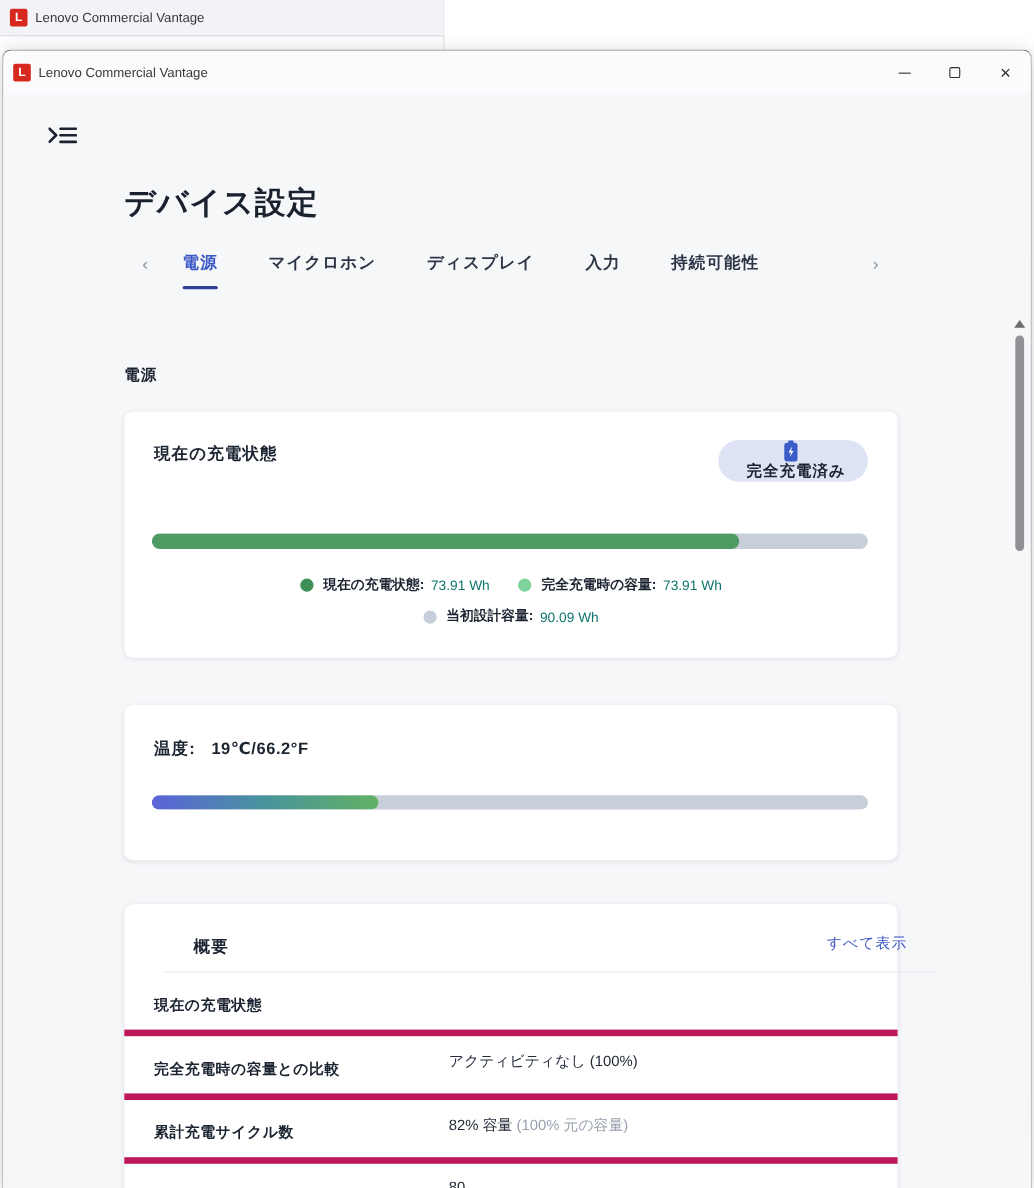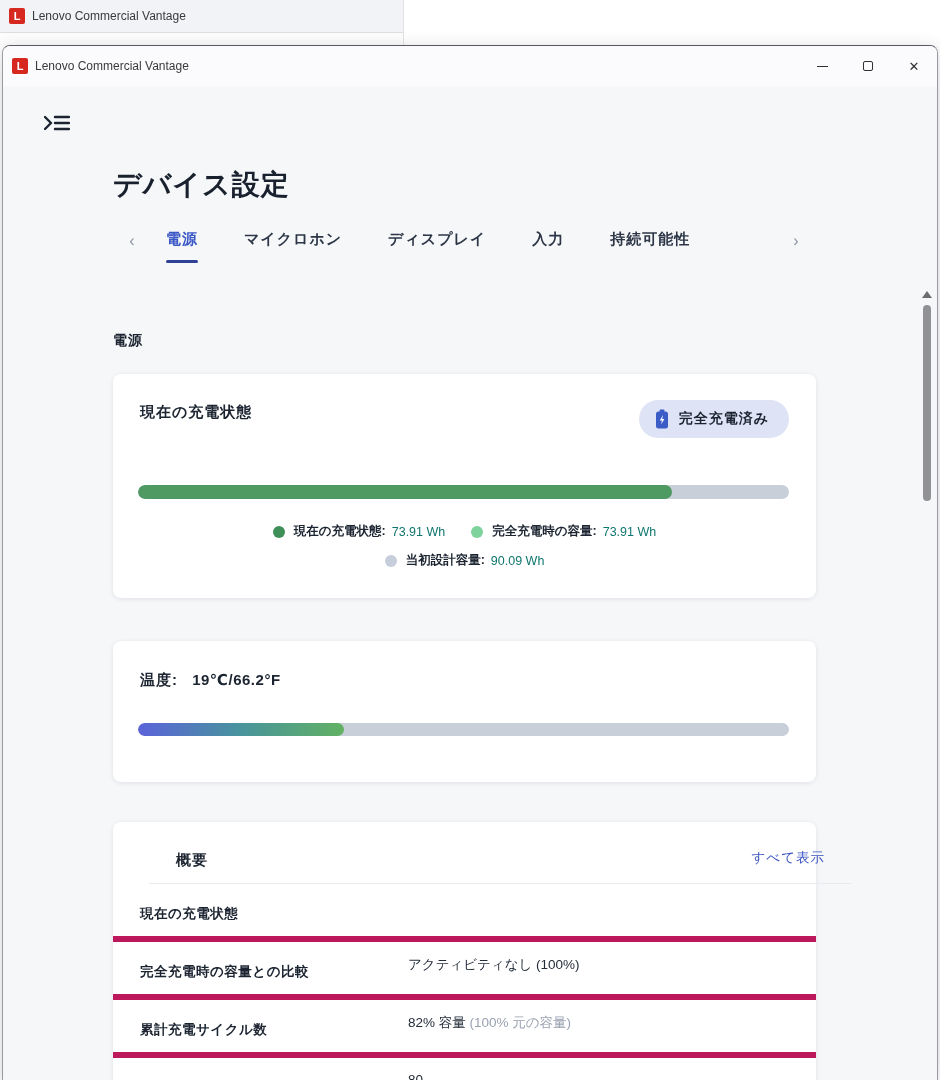--- a/index.html
+++ b/index.html
@@ -40,21 +40,21 @@
 
   .section-label { position:absolute; left:110px; top:246px; font-size:14px; font-weight:bold; color:#1b2430; letter-spacing:1px; }
 
   .card { position:absolute; left:110px; width:703px; background:#ffffff; border-radius:8px; box-shadow:0 1px 5px rgba(30,40,70,.10); }
   .card1 { top:288px; height:224px; }
   .card2 { top:555px; height:141px;text-align:center; }
   .card3 { top:736px; height:310px; border-radius:8px 8px 0 0; }
 
   .card-title { position:absolute; left:27px; top:29px; font-size:15px; font-weight:bold; color:#1b2430; letter-spacing:1px; }
 
-  .badge { position:absolute; right:27px; top:26px; height:38px; border-radius:19px; background:#dee4f5; display:flex; align-items:center; padding:0 20px 0 16px; }
+  .badge { position:absolute; right:27px; top:26px; height:38px; border-radius:19px; background:#dee4f5; display:flex; align-items:center; padding:0 20px 0 16px;flex-direction:column; }
   .badge-label { font-size:14px; font-weight:bold; color:#1b2430; margin-left:10px; letter-spacing:1px; }
 
   .track { position:absolute; left:25px; right:27px; height:14px; background:#c9cfd9; border-radius:7px; overflow:hidden; }
   .bar-track { top:111px; }
   .bar-fill { height:100%; background:#4f9a63; border-radius:7px; }
   .temp-track { top:82px; height:13px; border-radius:6.5px; }
   .temp-fill { height:100%; background:linear-gradient(to right,#5b63da,#48949c,#62b163); border-radius:6.5px; }
 
   .legend { position:absolute; left:0; width:100%; display:flex; justify-content:center; gap:26px; }
   .legend-row1 { top:149px; }

